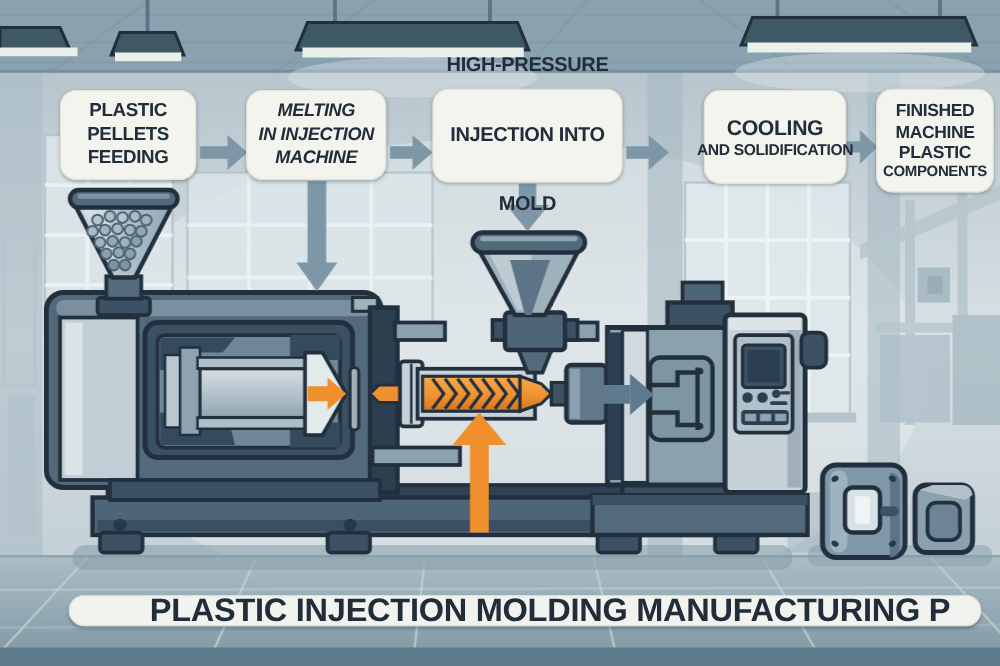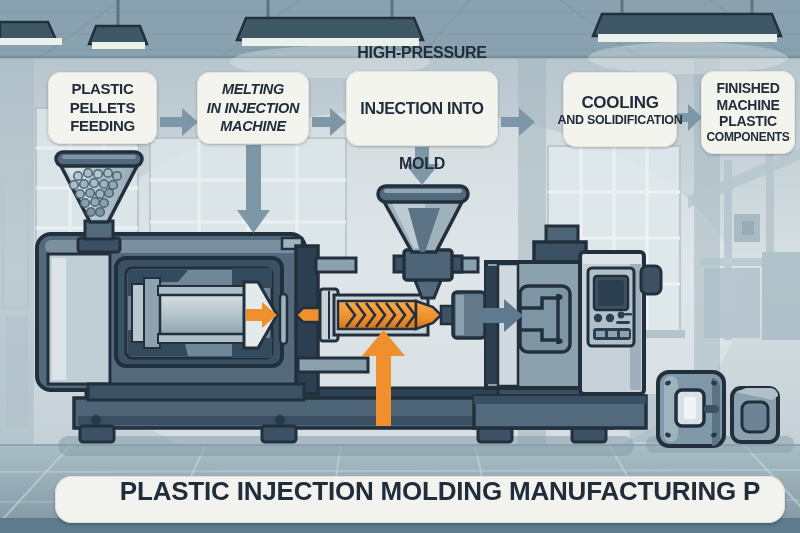--- a/index.html
+++ b/index.html
@@ -37,23 +37,23 @@
   .box2 .line{font-size:14.5px;}
   .box3{left:346px;top:71px;width:152px;height:75px;gap:36px;}
   .box3 .line{font-size:16px;line-height:19.5px;}
   .box4{left:528px;top:72px;width:114px;height:75px;margin-left:35px;}
   .box4 .line-big{font-size:17px;line-height:21px;}
   .box4 .line-small{font-size:12.5px;line-height:15px;}
   .box5{left:701px;top:71px;width:94px;height:83px;text-align:center;}
   .box5 .line{font-size:14px;line-height:16.5px;}
   .box5 .line-small{font-size:12px;line-height:15px;}
   .banner{
-    position:absolute;left:55px;top:476px;width:690px;height:47px;
+    position:absolute;left:55px;top:476px;width:690px;height:25px;
     background:var(--banner-bg);border-radius:17px;
-    display:flex;justify-content:center;
+    display:flex;align-items:center;justify-content:center;
     font-weight:700;font-size:26px;letter-spacing:-0.2px;color:var(--text-dark);
     box-shadow:0 2px 3px rgba(30,45,60,.35), inset 0 0 0 1px #e0e0d8;
     white-space:nowrap;
     padding-left:40px;
   }
 </style>
 </head>
 <body>
 
 <div class="stage">

